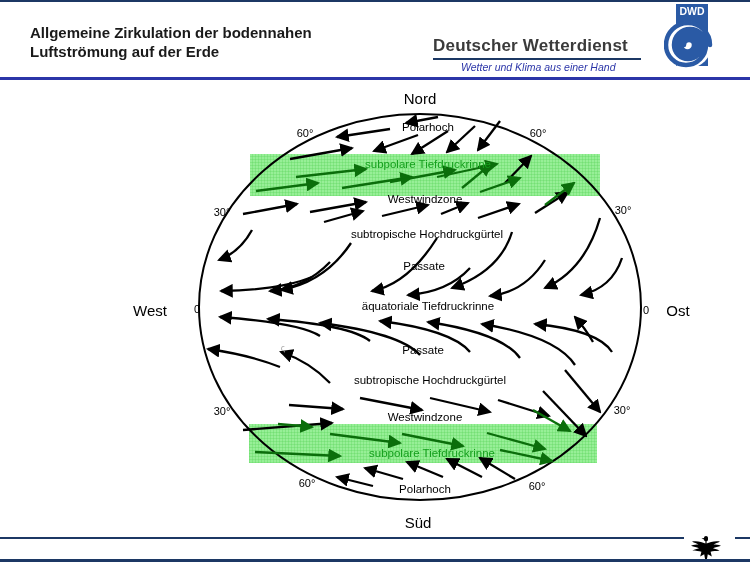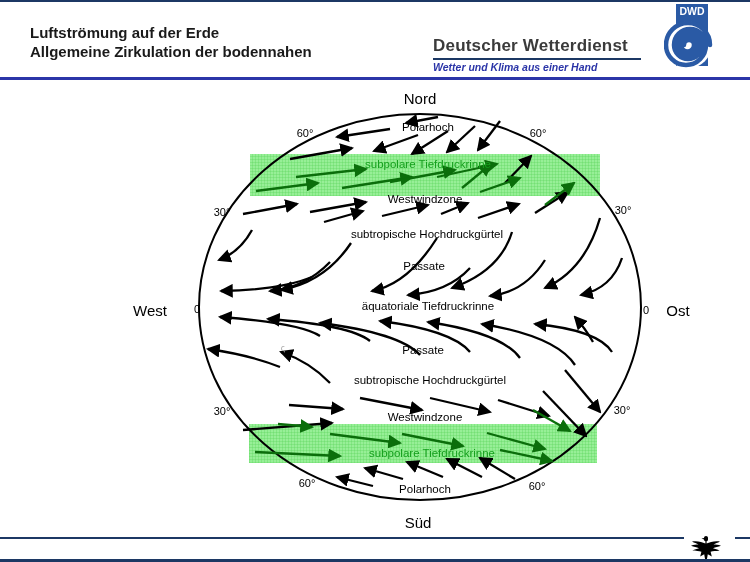--- a/index.html
+++ b/index.html
@@ -4,40 +4,40 @@
 <style>
   html,body{margin:0;padding:0;background:#fff;}
   .page{position:relative;width:750px;height:562px;background:#fff;overflow:hidden;
         font-family:"Liberation Sans",sans-serif;}
   .border-top{position:absolute;left:0;top:0;width:750px;height:2px;}
   .border-bottom{position:absolute;left:0;top:559px;width:750px;height:3px;}
   .title{position:absolute;left:30px;top:23px;font-size:15px;font-weight:bold;line-height:19px;}
   .brand{position:absolute;left:433px;top:36px;width:208px;}
   .brand-name{font-size:17px;font-weight:bold;letter-spacing:.2px;white-space:nowrap;}
   .brand-rule{height:2px;margin-top:2px;}
-  .brand-slogan{font-size:10.5px;font-style:italic;font-weight:bold;margin-top:1px;white-space:nowrap;}
+  .brand-slogan{font-size:10.5px;font-style:italic;font-weight:normal;margin-top:1px;white-space:nowrap;margin-left:28px;}
   .header-rule{position:absolute;left:0;top:77px;width:750px;height:3px;}
   .logo-svg{position:absolute;left:664px;top:2px;}
   #diagram{position:absolute;left:0;top:0;width:750px;height:562px;}
   .footer-line{position:absolute;top:537px;height:2px;}
   .fl-left{left:0;width:684px;}
   .fl-right{left:735px;width:15px;}
   .eagle-svg{position:absolute;left:689px;top:534px;}
   #diagram text{font-family:"Liberation Sans",sans-serif;}
 </style>
 </head>
 <body>
 
 <div class="page">
 
   <div class="border-top navy-el" style="background: rgb(28, 56, 100);"></div>
 
   <div class="title" style="color: rgb(26, 26, 26);">
+    <div>Allgemeine Zirkulation der bodennahen</div>
     <div>Luftströmung auf der Erde</div>
-    <div>Allgemeine Zirkulation der bodennahen</div>
   </div>
 
   <div class="brand">
     <div class="brand-name" style="color: rgb(59, 59, 59);">Deutscher Wetterdienst</div>
     <div class="brand-rule navy-el" style="background: rgb(28, 56, 100);"></div>
     <div class="brand-slogan" style="color: rgb(43, 53, 168);">Wetter und Klima aus einer Hand</div>
   </div>
 
   <svg class="logo-svg" width="50" height="68" viewBox="0 0 50 68">
     <rect id="logo-rect" x="12" y="2" width="32" height="62" fill="#2a5aa5"></rect>

